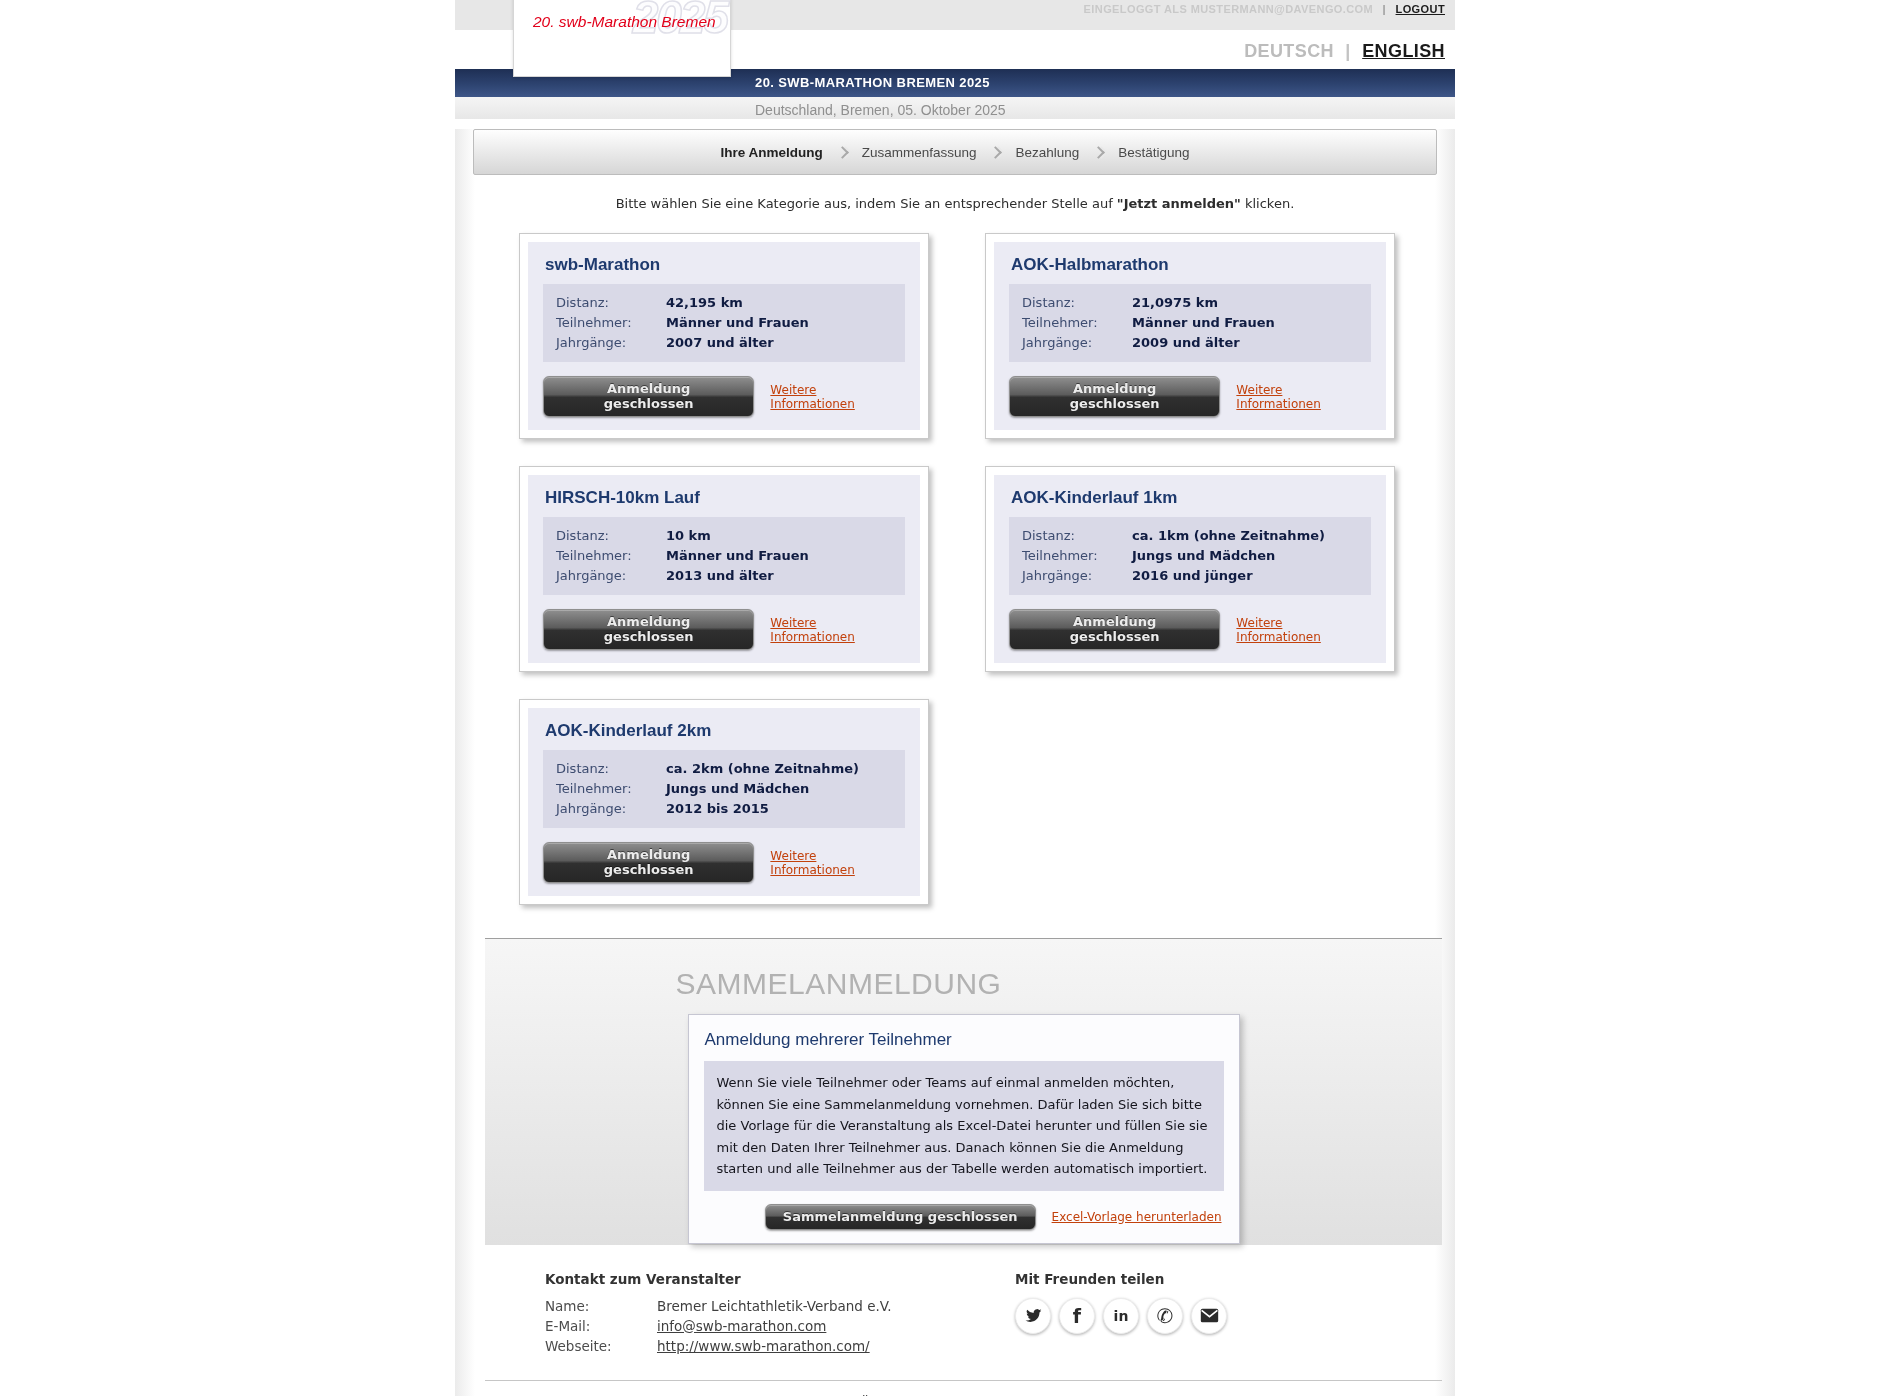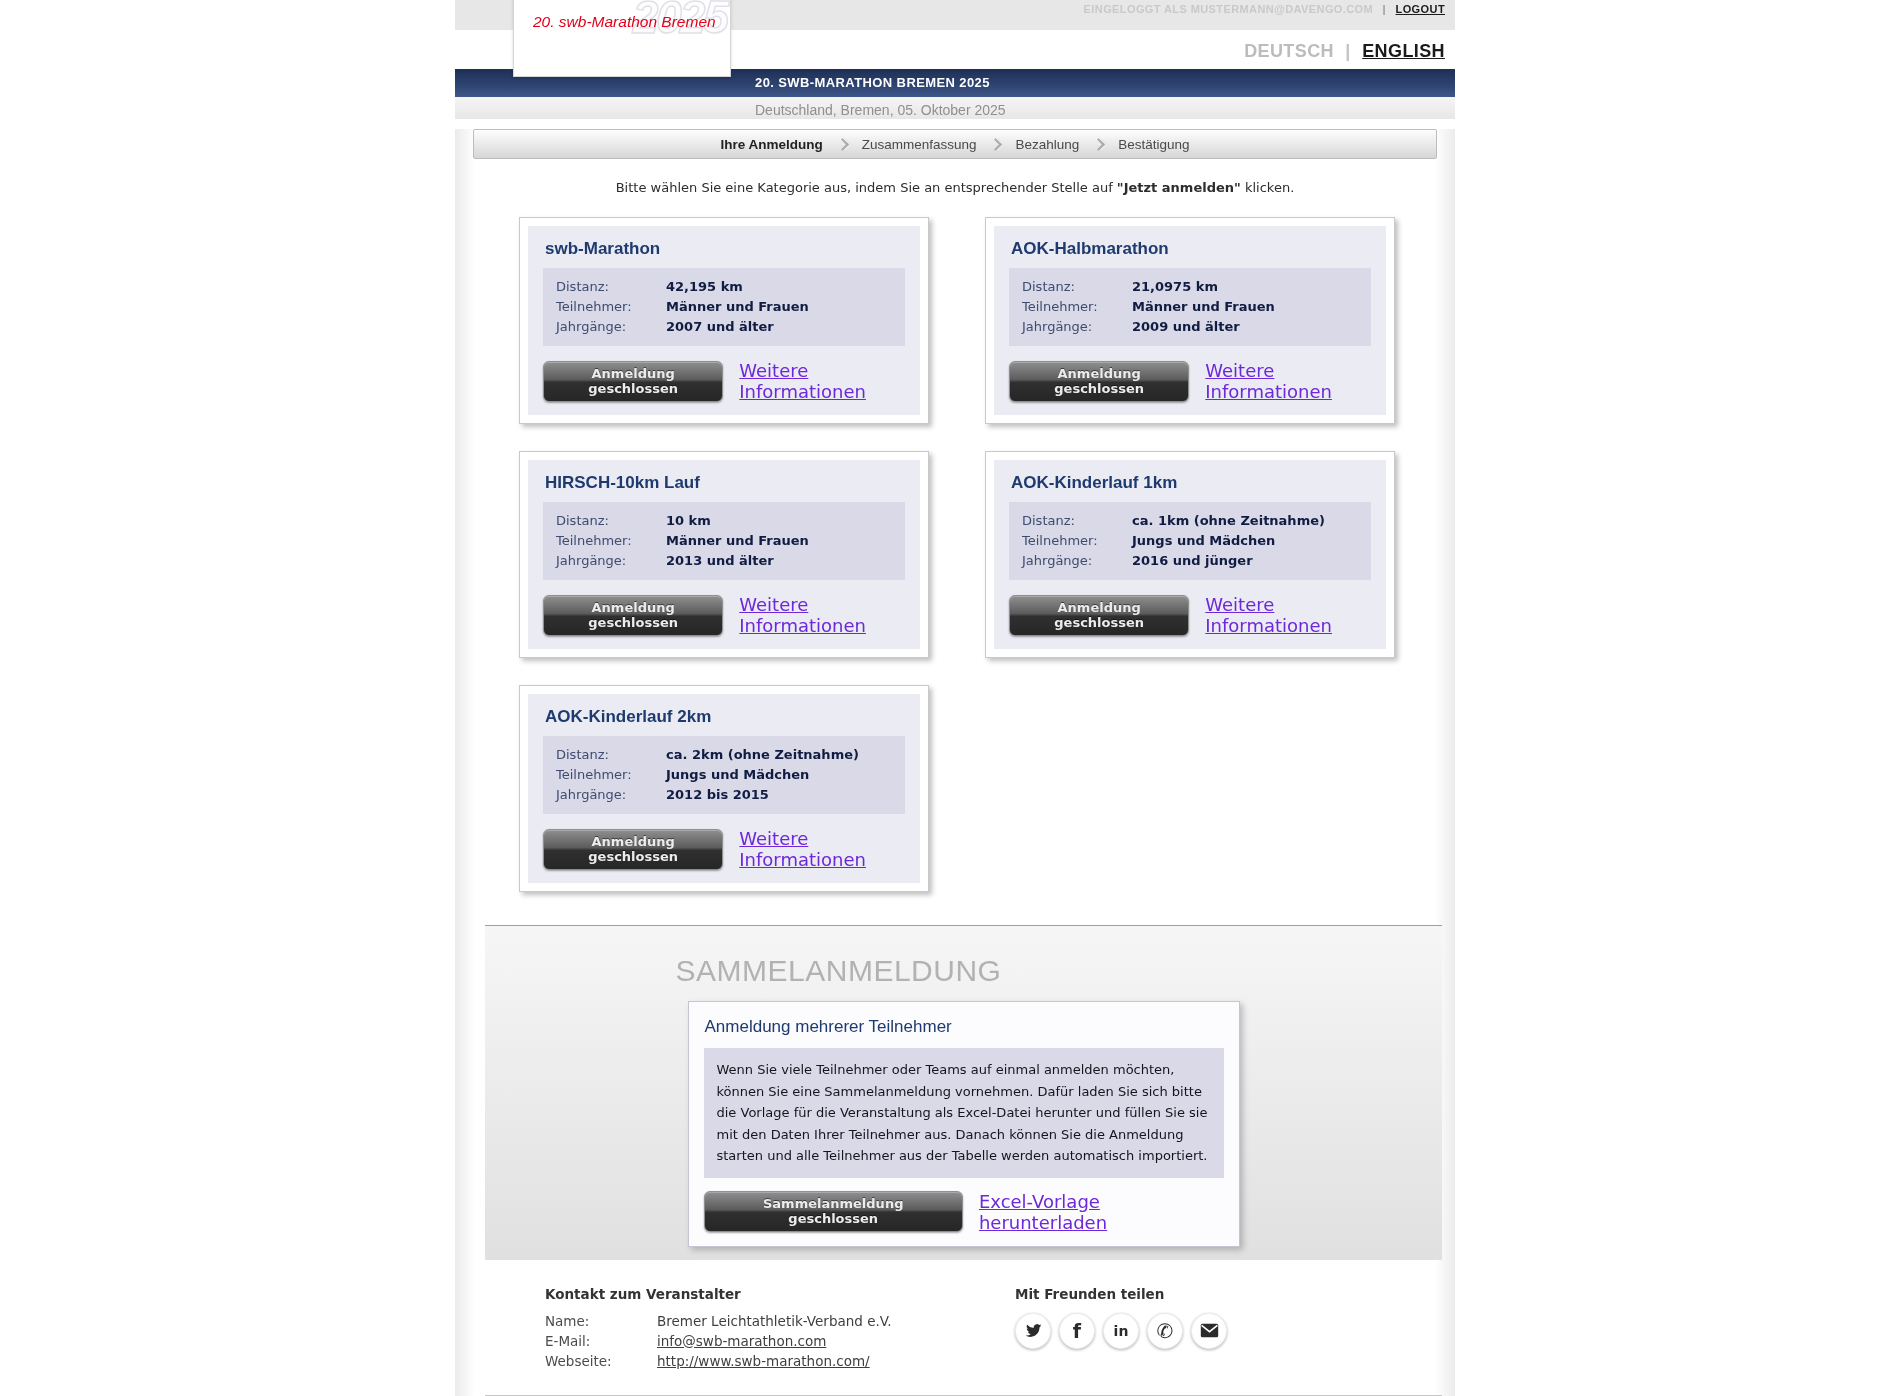--- a/index.html
+++ b/index.html
@@ -33,21 +33,21 @@
               background:#ffffff; border:1px solid #d6d6d6; box-shadow:0 1px 3px rgba(0,0,0,.15); z-index:10; }
   .logo-year { position:absolute; right:3px; top:24px; font-size:46px; font-style:italic; font-weight:bold;
                letter-spacing:-2px; color:#fdfdfe; -webkit-text-stroke:1.5px #e0e0e9; }
   .logo-line { position:absolute; left:19px; top:47px; font-size:15.5px; font-weight:normal; font-style:italic;
                color:#e2001a; white-space:nowrap; }
 
   
   .main { background:linear-gradient(90deg,#ebebeb 0px,#ffffff 20px,#ffffff 980px,#ebebeb 1000px); }
 
   
-  .stepbar { margin:10px 18px 0; height:30px; border:1px solid #bcbcbc; border-radius:2px;
+  .stepbar { margin:10px 18px 0; height:46px; border:1px solid #bcbcbc; border-radius:2px;
              background:linear-gradient(180deg,#fefefe,#d6d6d6);
              display:flex; align-items:center; justify-content:center; font-size:13.5px; color:#4a4a4a; }
   .step { margin:0 10px; }
   .step.active { font-weight:bold; color:#222; }
   .chev { width:9px; height:9px; border-top:2px solid #a9a9a9; border-right:2px solid #a9a9a9;
           transform:rotate(45deg); margin:0 5px; box-shadow:2px -2px 0 #e9e9e9; }
 
   
   .intro { text-align:center; margin-top:20px; padding-top:1px; font-size:13px; color:#2d2d2d;
            font-family:"DejaVu Sans", sans-serif; }
@@ -62,26 +62,26 @@
   .card-details { background:#d9d9e7; padding:9px 13px; }
   .drow { display:flex; font-size:13px; line-height:20px; font-family:"DejaVu Sans", sans-serif; }
   .dlabel { width:90px; flex:none; color:#3d4c70; }
   .dvalue { font-weight:bold; color:#101c42;margin-left:20px; }
   .card-actions { margin-top:14px; display:flex; justify-content:flex-start; align-items:center; gap:16px; padding-right:2px; }
   .btn-dark { font-family:"DejaVu Sans", sans-serif; font-size:13px; font-weight:bold; color:#ececec;
               background:linear-gradient(180deg,#8f8f8f 0%,#5c5c5c 45%,#303030 52%,#262626 100%);
               border:1px solid #8f8f8f; border-radius:6px; padding:4px 17px 5px;
               box-shadow:0 1px 2px rgba(0,0,0,.35), inset 0 1px 0 rgba(255,255,255,.25);
               text-shadow:0 -1px 0 rgba(0,0,0,.5); cursor:default; }
-  .link-navy { color:#6d28d9; font-size:18px; font-family:"DejaVu Sans", sans-serif; }
+  .link-navy { color:#c2410c; font-size:12px; font-family:"DejaVu Sans", sans-serif; }
 
   
   .bulk { margin:33px 13px 0 30px; border-top:1px solid #9f9f9f;
           background:linear-gradient(180deg,#f6f6f6 0%,#eaeaea 55%,#e0e0e0 100%);
-          padding:28px 0 13px; }
+          padding:28px 0 1px; }
   .bulk-title { text-align:center; transform:translateX(-125px); font-size:30px; font-weight:normal;
                 color:#b2b2b2; letter-spacing:.5px; margin-bottom:13px; }
   .bulk-box { width:552px; margin:0 auto; background:#fcfcfe; border:1px solid #c6c6d2;
               box-shadow:3px 3px 6px rgba(0,0,0,.22); padding:13px 15px; }
   .bulk-box-title { color:#1e3a6e; font-size:17px; font-weight:normal; margin:2px 0 11px 1px; }
   .bulk-text { background:#d9d9e7; padding:11px 13px; font-size:13px; line-height:21.5px; color:#15151d;
                font-family:"DejaVu Sans", sans-serif; }
   .bulk-actions { margin-top:13px; display:flex; justify-content:flex-end; align-items:center; gap:16px; padding-right:2px; }
 
   

